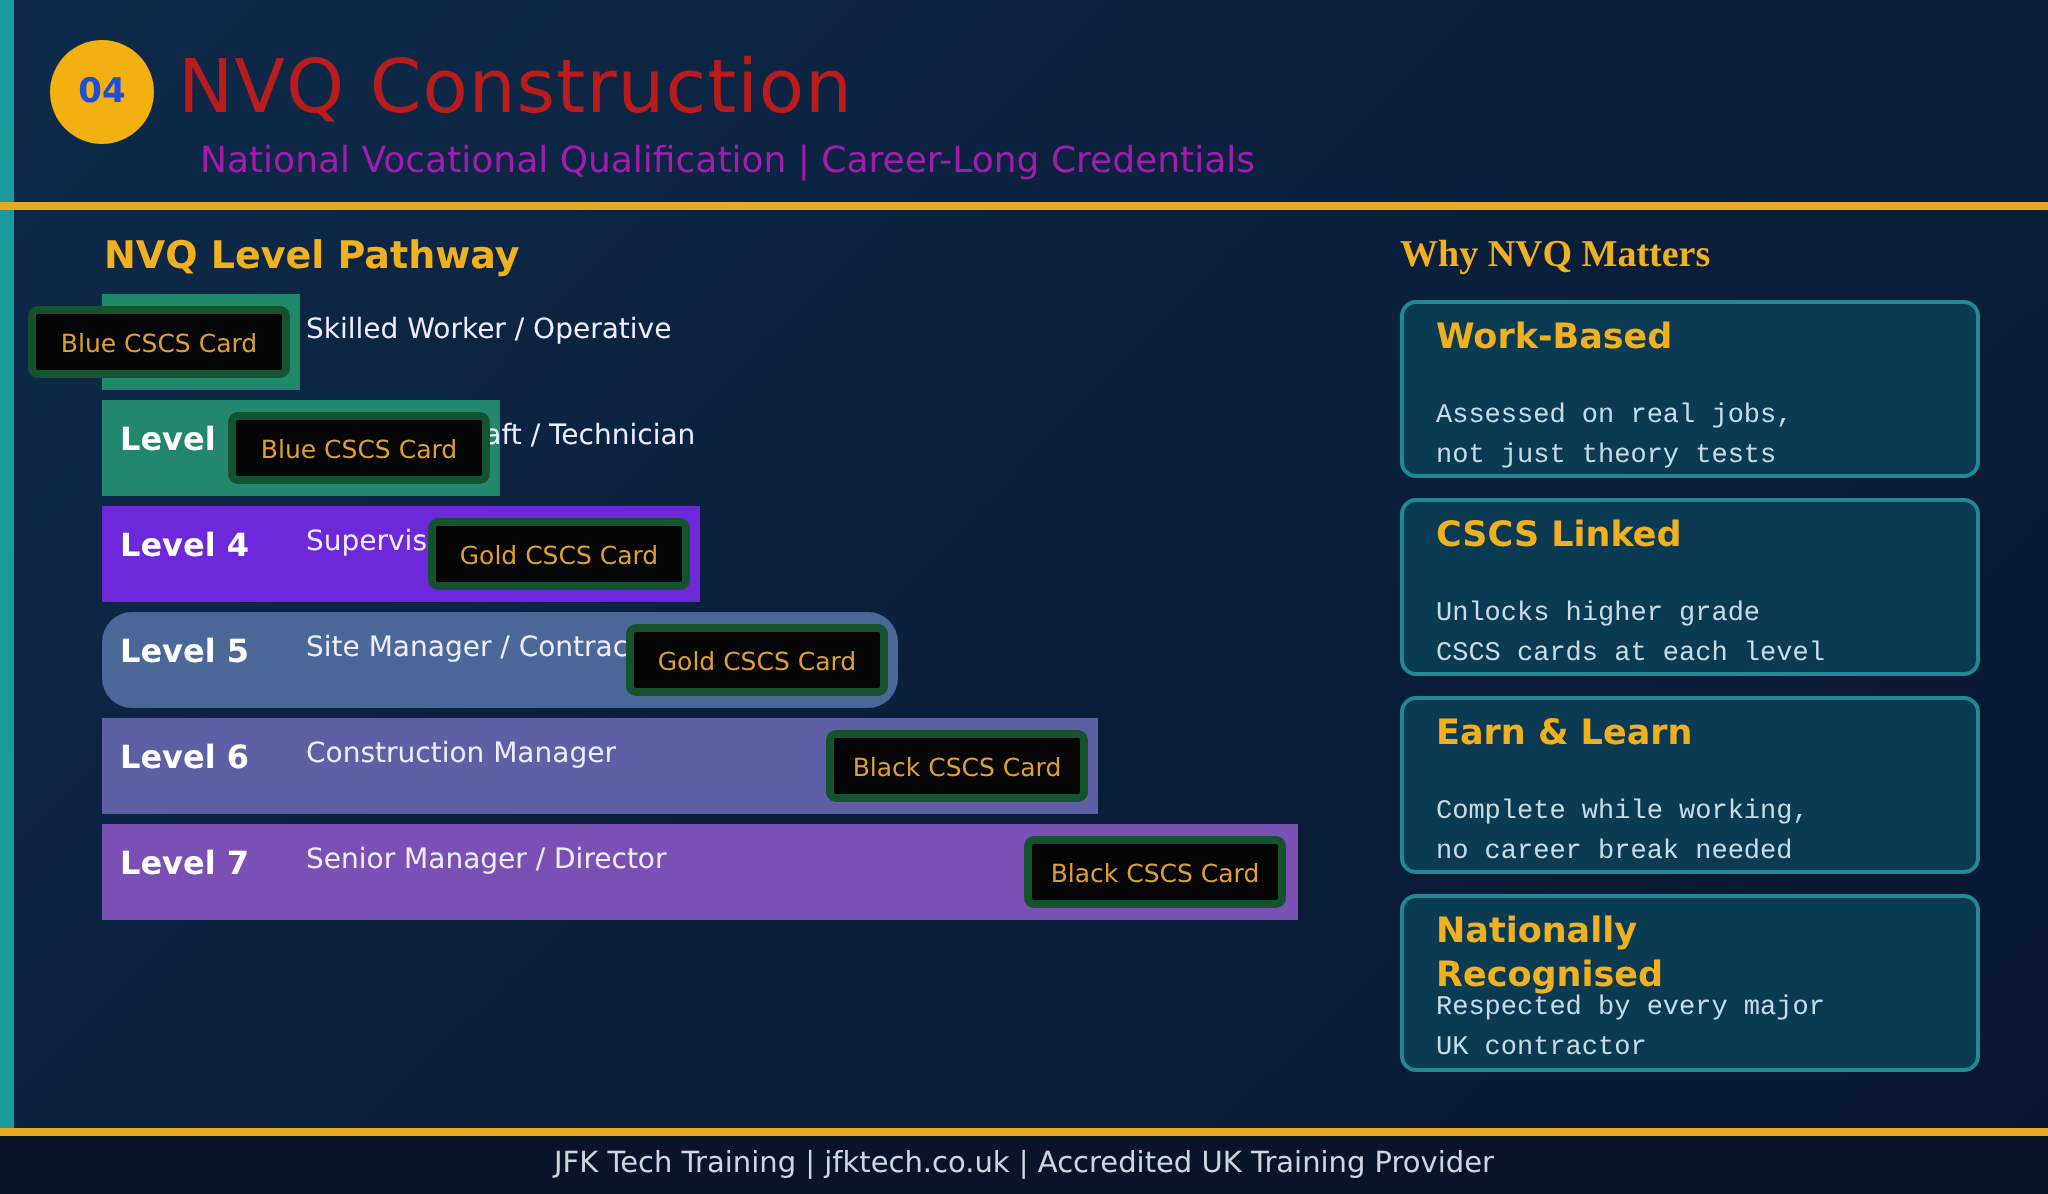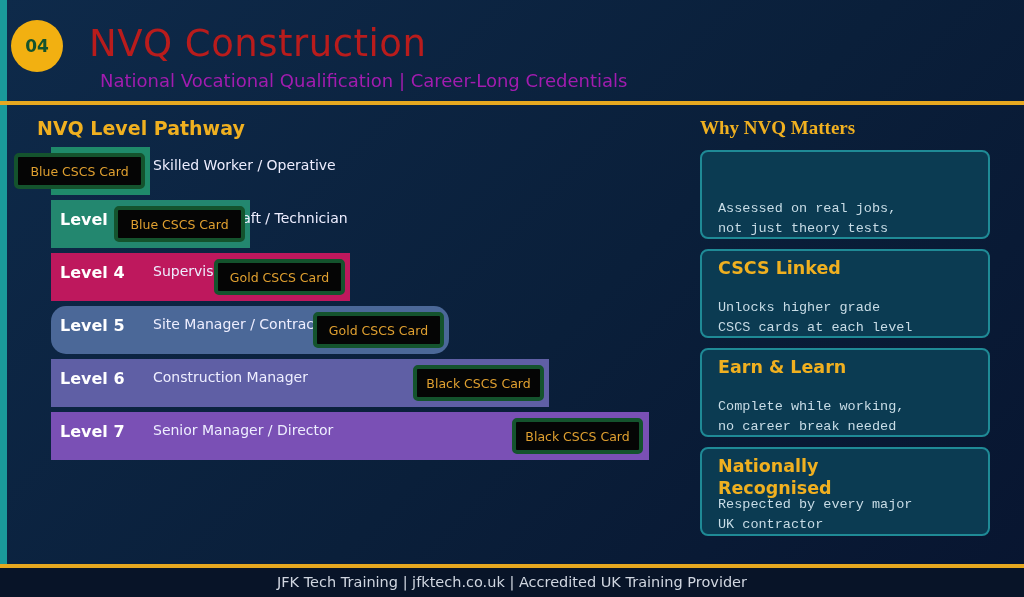--- a/index.html
+++ b/index.html
@@ -5,22 +5,22 @@
   * { box-sizing: border-box; margin: 0; padding: 0; }
   html, body { width: 1024px; height: 597px; overflow: hidden; }
   body {
     font-family: "DejaVu Sans", sans-serif;
     background: linear-gradient(135deg, #0e2a4a 0%, #0a1f3a 55%, #081530 100%);
     position: relative;
     color: #fff;
   }
   .left-strip { position: absolute; left: 0; top: 0; width: 7px; height: 566px; background: #1a9a9a; }
   .badge {
-    position: absolute; left: 11px; top: 20px; width: 52px; height: 52px;
-    border-radius: 50%; background: #f2b011; color: #14532d;
+    position: absolute; left: 25px; top: 20px; width: 52px; height: 52px;
+    border-radius: 50%; background: #f2b011; color: #1d4ed8;
     font-weight: bold; font-size: 17px; display: flex; align-items: center; justify-content: center;
   }
   .title { position: absolute; left: 89px; top: 22px; font-size: 37px; font-weight: normal; color: #b91c1c; letter-spacing: 0.5px; }
   .subtitle { position: absolute; left: 100px; top: 70px; font-size: 18px; color: #a21caf; }
   .header-rule { position: absolute; left: 0; top: 101px; width: 1024px; height: 4px; background: #e6a820; }
   .section-title { position: absolute; font-size: 19px; font-weight: bold; color: #f0b020; }
   .row {
     position: absolute; left: 51px; height: 48px;
   }
   .row .lvl { position: absolute; left: 9px; top: 10px; font-size: 16px; font-weight: bold; color: #fff; }
@@ -43,31 +43,31 @@
 </head>
 <body>
 
 <div class="left-strip"></div>
 
 <div class="badge">04</div>
 <div class="title">NVQ Construction</div>
 <div class="subtitle">National Vocational Qualification | Career-Long Credentials</div>
 <div class="header-rule"></div>
 
-<div class="section-title" style="left:37px; top:117px;">NVQ Level Pathway</div>
+<div class="section-title" style="left:52px; top:117px;">NVQ Level Pathway</div>
 
 <div class="row" id="r0" style="top: 147px; width: 99px; background: rgb(31, 138, 106);">
   <span class="lvl">Level 2</span>
   <span class="role">Skilled Worker / Operative</span>
 </div>
 <div class="row" id="r1" style="top: 200px; width: 199px; background: rgb(35, 135, 111);">
   <span class="lvl">Level 3</span>
   <span class="role">Advanced Craft / Technician</span>
 </div>
-<div class="row" id="r2" style="top: 253px; width: 299px; background: #be185d;">
+<div class="row" id="r2" style="top: 253px; width: 299px; background: #6d28d9;">
   <span class="lvl">Level 4</span>
   <span class="role">Supervisor / Team Leader</span>
 </div>
 <div class="row" id="r3" style="top: 306px; width: 398px; background: rgb(75, 104, 152); border-radius: 15px;">
   <span class="lvl">Level 5</span>
   <span class="role">Site Manager / Contracts Manager</span>
 </div>
 <div class="row" id="r4" style="top: 359px; width: 498px; background: rgb(95, 95, 165);">
   <span class="lvl">Level 6</span>
   <span class="role">Construction Manager</span>
@@ -80,20 +80,21 @@
 <div class="card" style="left:14px; top:153px; width:131px;">Blue CSCS Card</div>
 <div class="card" style="left:114px; top:206px; width:131px;">Blue CSCS Card</div>
 <div class="card" style="left:214px; top:259px; width:131px;">Gold CSCS Card</div>
 <div class="card" style="left:313px; top:312px; width:131px;">Gold CSCS Card</div>
 <div class="card" style="left:413px; top:365px; width:131px;">Black CSCS Card</div>
 <div class="card" style="left:512px; top:418px; width:131px;">Black CSCS Card</div>
 
 <div class="section-title" style="left:700px; top:117px;font-family:Liberation Serif, serif;">Why NVQ Matters</div>
 
 <div class="panel" style="top:150px;">
+  <div class="ph">Work-Based</div>
   <div class="pd">
     <div>Assessed on real jobs,</div>
     <div>not just theory tests</div>
   </div>
 </div>
 <div class="panel" style="top:249px;">
   <div class="ph">CSCS Linked</div>
   <div class="pd">
     <div>Unlocks higher grade</div>
     <div>CSCS cards at each level</div>

